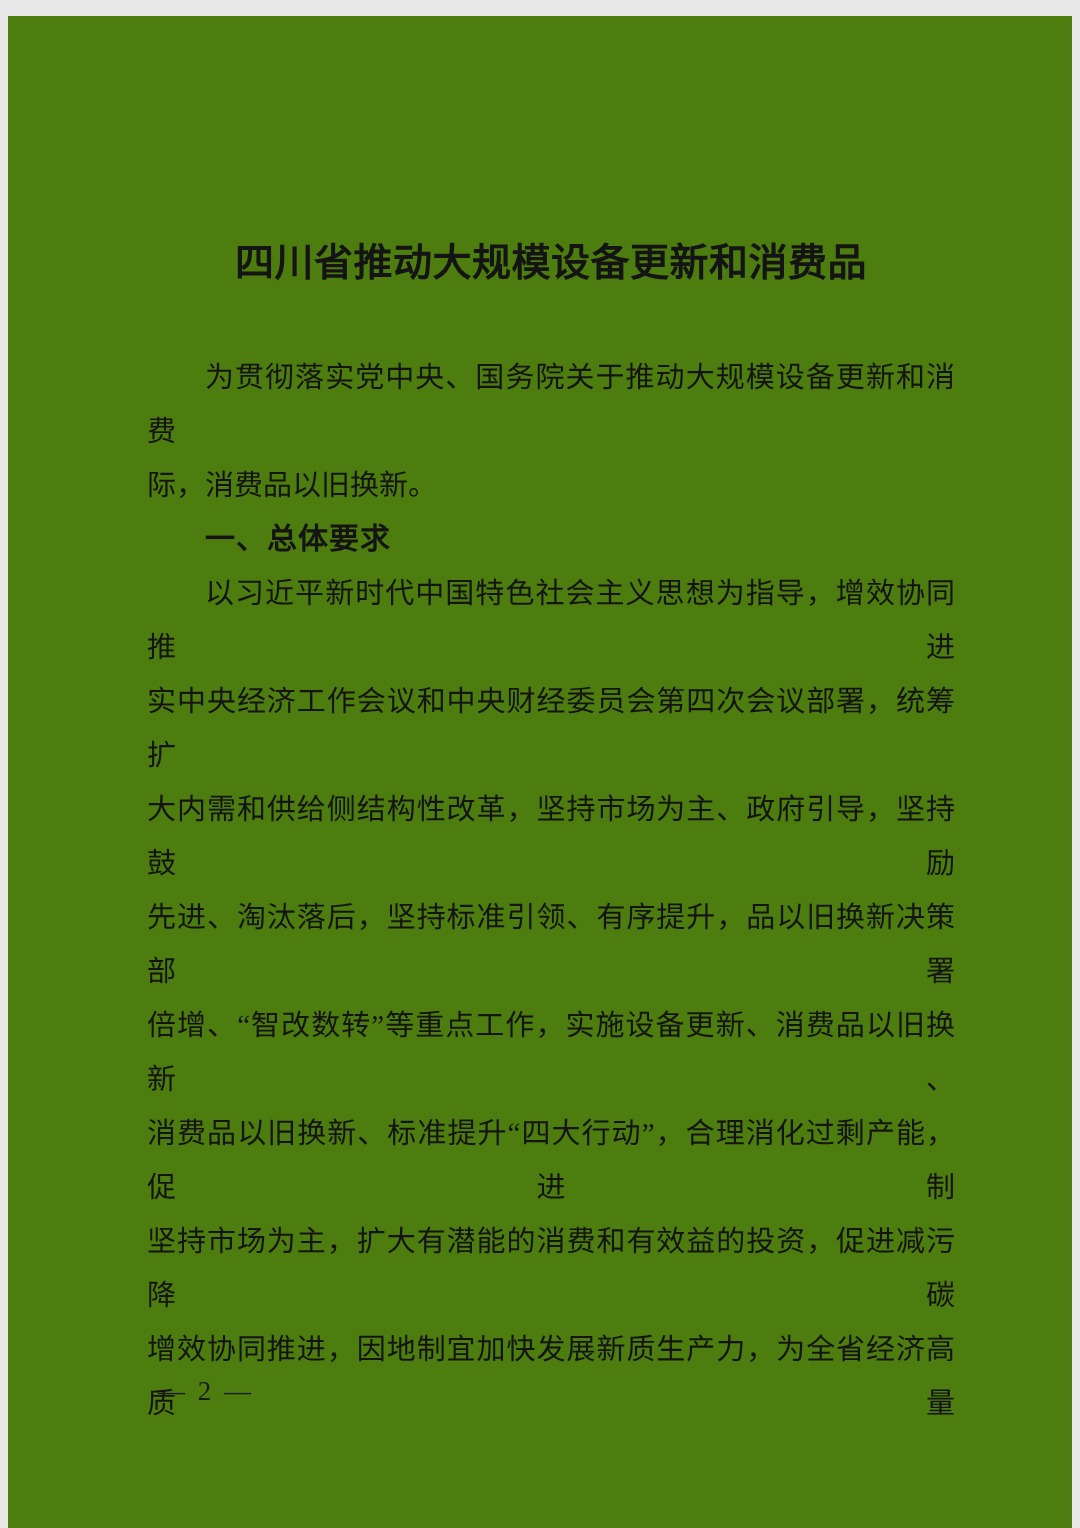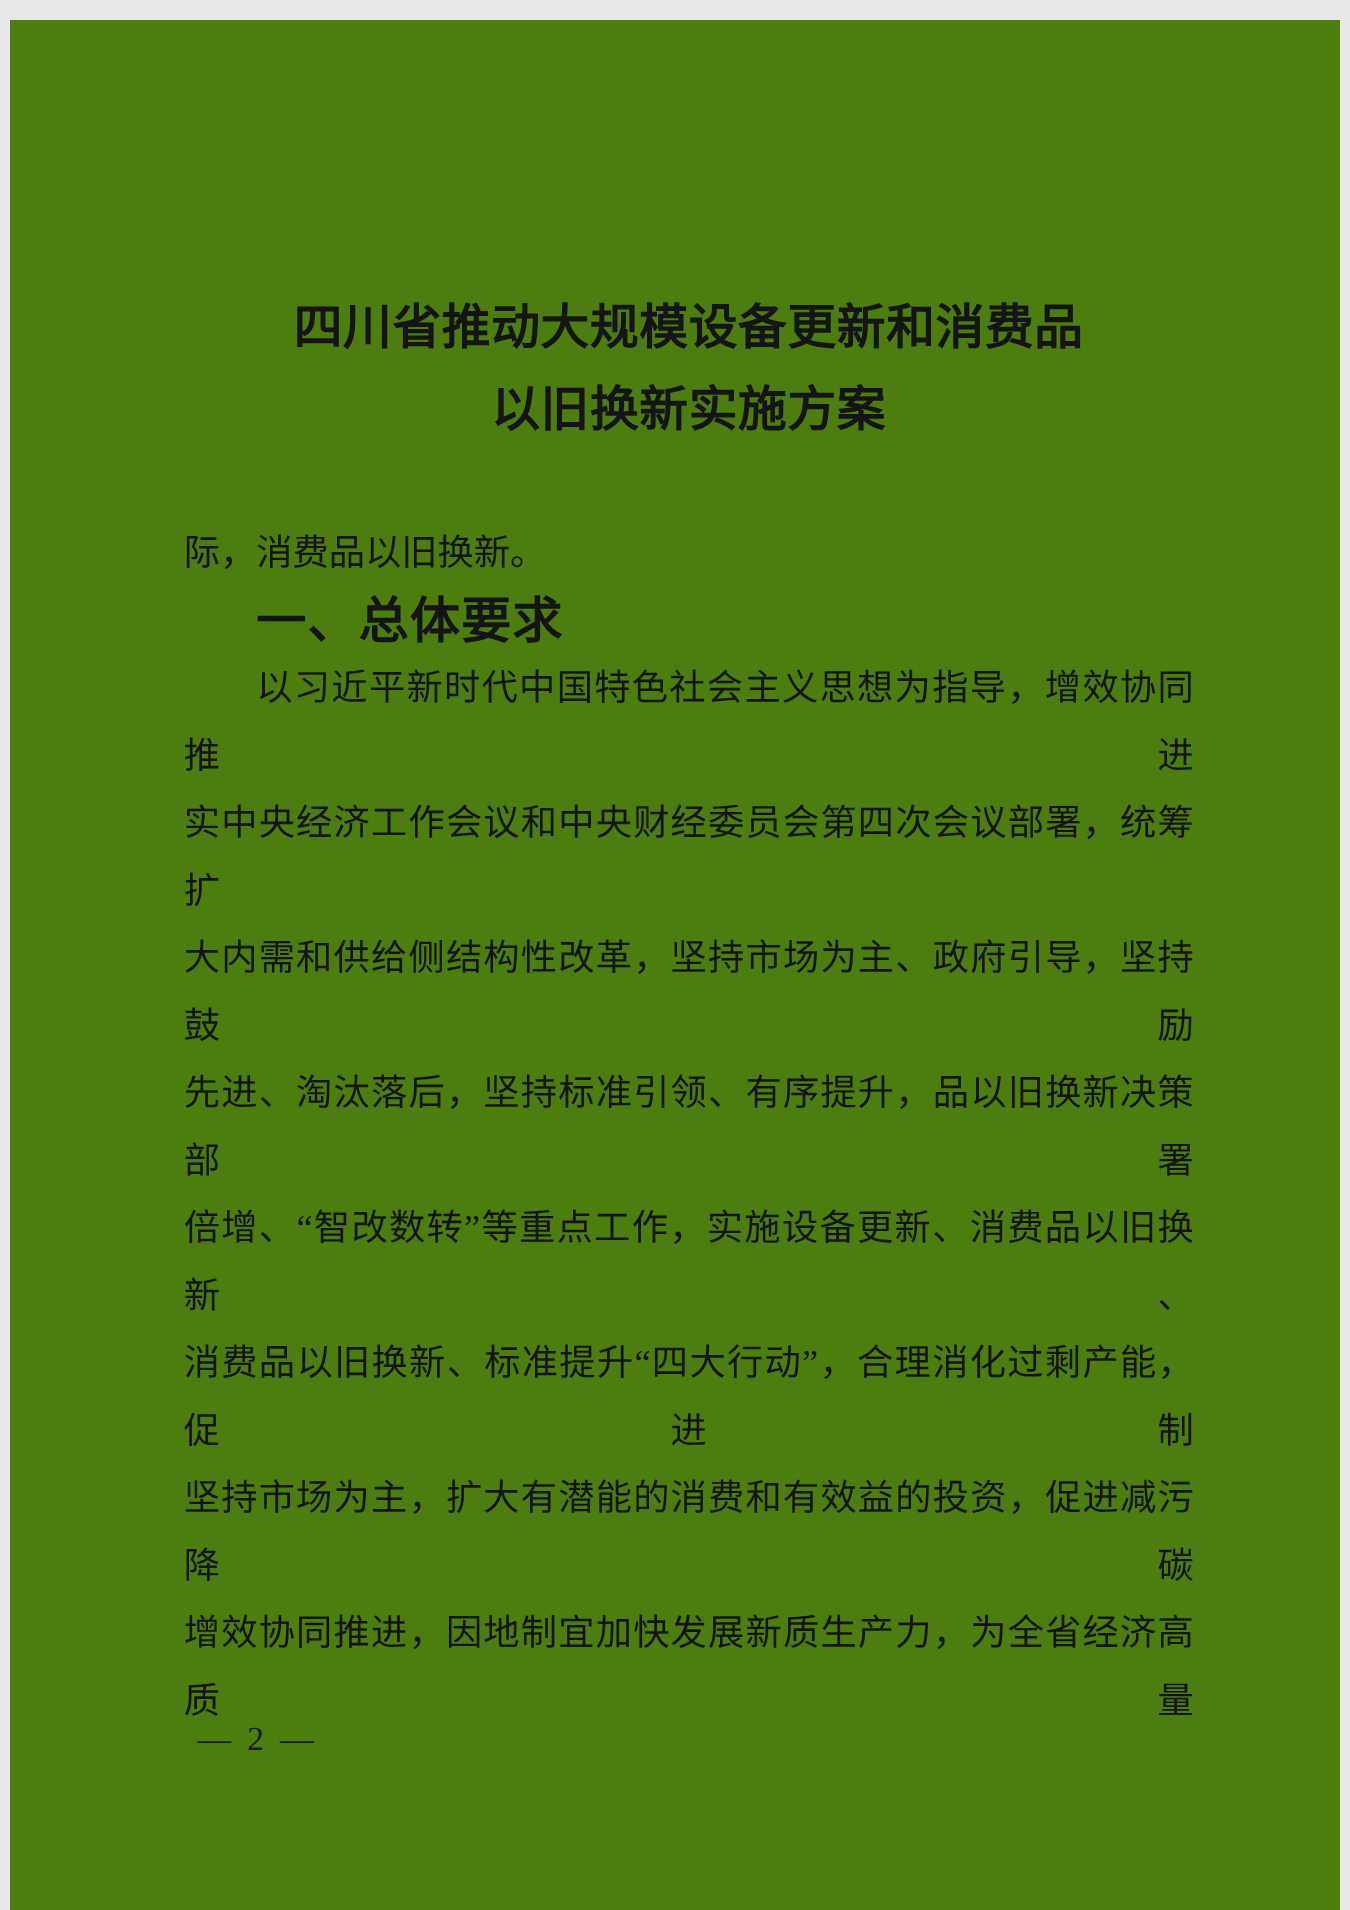--- a/index.html
+++ b/index.html
@@ -46,21 +46,21 @@
   }
   .line.first-line {
     text-indent: 58px;
   }
   .line.para-end {
     text-align-last: left;
   }
   .section-heading {
     font-family: "Liberation Sans", "DejaVu Sans", sans-serif;
     font-weight: bold;
-    font-size: 40px;
+    font-size: 30px;
     line-height: 54px;
     text-indent: 58px;
     text-align: left;
     text-align-last: left;
     letter-spacing: 1px;
   }
   .page-number {
     position: absolute;
     left: 150px;
     top: 1360px;
@@ -71,25 +71,25 @@
   }
 </style>
 </head>
 <body>
 
 <div class="page">
   <div class="content">
 
     <div class="doc-title">
       <span class="title-line">四川省推动大规模设备更新和消费品</span>
-      <span class="title-line">以旧换新实施方案</span>
     </div>
 
     <div class="bodytext">
 
+      <div class="line first-line">为贯彻落实党中央、国务院关于推动大规模设备更新和消费</div>
       <div class="line para-end">际，消费品以旧换新。</div>
 
       <div class="section-heading">一、总体要求</div>
 
       <div class="line first-line">以习近平新时代中国特色社会主义思想为指导，增效协同推进</div>
       <div class="line">实中央经济工作会议和中央财经委员会第四次会议部署，统筹扩</div>
       <div class="line">大内需和供给侧结构性改革，坚持市场为主、政府引导，坚持鼓励</div>
       <div class="line">先进、淘汰落后，坚持标准引领、有序提升，品以旧换新决策部署</div>
       <div class="line">倍增、“智改数转”等重点工作，实施设备更新、消费品以旧换新、</div>
       <div class="line">消费品以旧换新、标准提升“四大行动”，合理消化过剩产能，促进制</div>

